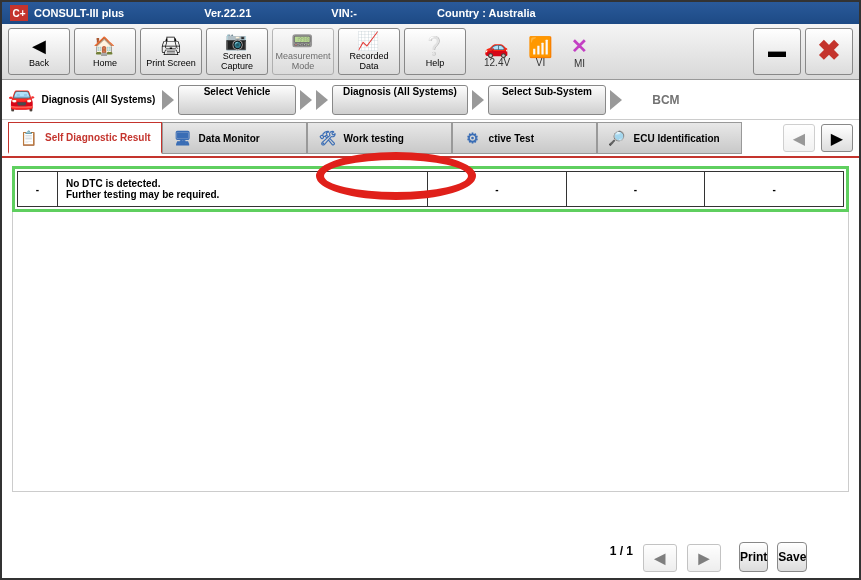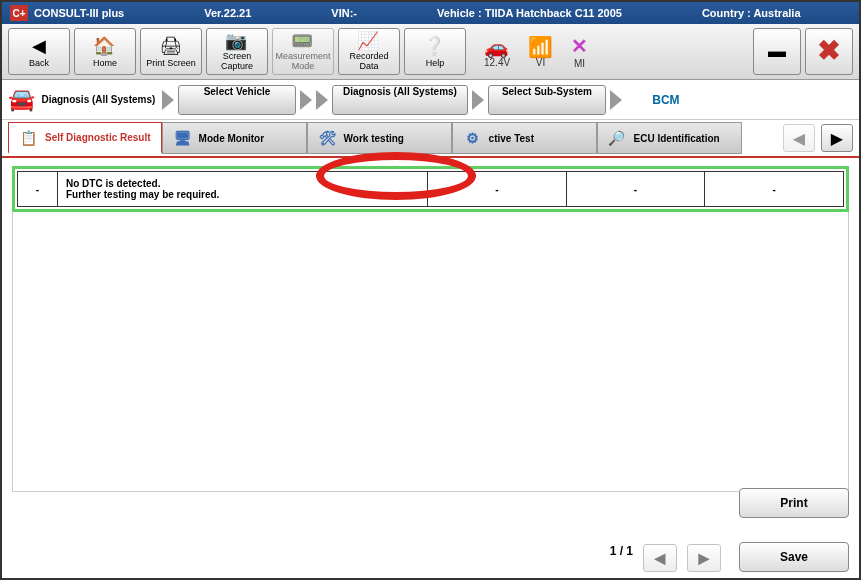--- a/index.html
+++ b/index.html
@@ -24,21 +24,21 @@
 .tb-btn.dev { width: 48px; }
 .tb-btn.close { width: 48px; }
 .tb-btn.close .x { color: #c4342d; font-size: 28px; font-weight: bold; }
 
 
 .crumbs { display: flex; align-items: center; height: 40px; padding: 4px 6px; gap: 4px; background: #fff; border-bottom: 1px solid #ccc; }
 .crumb-start { display: flex; align-items: center; gap: 6px; width: 150px; font-size: 10px; font-weight: bold; }
 .crumb-start .car-ico { font-size: 22px; color: #555; }
 .crumb-arrow { width: 0; height: 0; border-top: 10px solid transparent; border-bottom: 10px solid transparent; border-left: 12px solid #999; }
 .crumb { background: linear-gradient(#fdfdfd, #cfcfcf); border: 1px solid #888; border-radius: 3px; height: 30px; display: flex; align-items: flex-start; justify-content: center; font-size: 10px; font-weight: bold; padding: 0 10px; min-width: 118px; text-align: center; cursor: pointer; }
-.crumb-final { color: #0369a1; font-weight: bold; font-size: 12px; min-width: 80px; text-align: center; }
+.crumb-final { color: #737373; font-weight: bold; font-size: 12px; min-width: 80px; text-align: center; }
 
 
 .tabs-row { display: flex; align-items: center; height: 38px; padding: 3px 6px; gap: 0; background: #fff; border-bottom: 2px solid #c4342d; }
 .tab { background: linear-gradient(#e8e8e8, #c8c8c8); border: 1px solid #999; height: 32px; display: flex; align-items: center; gap: 6px; font-size: 10px; font-weight: bold; padding: 0 10px; position: relative; min-width: 145px; cursor: pointer; }
 .tab .ico { width: 20px; height: 20px; display: inline-flex; align-items: center; justify-content: center; font-size: 14px; color: #3a6db5; }
 .tab.active { background: #fff; color: #c4342d; border: 1px solid #c4342d; border-bottom: 2px solid #fff; z-index: 2; }
 .tabs-nav { margin-left: auto; display: flex; gap: 6px; }
 .tabs-nav .nav-btn { width: 32px; height: 28px; background: linear-gradient(#fff,#ddd); border: 1px solid #888; border-radius: 3px; display: flex; align-items: center; justify-content: center; font-size: 16px; cursor: pointer; }
 .tabs-nav .nav-btn.disabled { opacity: .4; }
 
@@ -52,33 +52,32 @@
 .result-table td { border: 1px solid #333; padding: 6px 8px; font-size: 10px; font-weight: bold; vertical-align: middle; }
 .result-table .c0 { width: 40px; text-align: center; }
 .result-table .c1 { width: 370px; }
 .result-table .c2, .result-table .c3, .result-table .c4 { text-align: center; }
 .empty-area { height: 280px; border: 1px solid #ccc; border-top: none; background: #fff; }
 
 
 .footer { position: absolute; bottom: 6px; left: 10px; right: 10px; display: flex; align-items: flex-end; justify-content: space-between; }
 .page-ctrl { display: flex; align-items: flex-start; gap: 10px; font-size: 12px; font-weight: bold; margin-left: auto; }
 .page-ctrl .btn { width: 34px; height: 28px; background: linear-gradient(#fff,#ddd); border: 1px solid #888; border-radius: 3px; display: flex; align-items: center; justify-content: center; font-size: 14px; opacity: .5; }
-.side-btns { display: flex; flex-direction: column; gap: 24px; width: 110px; }
+.side-btns { display: flex; flex-direction: row; gap: 9px; width: 110px; }
 .side-btns .btn { height: 30px; background: linear-gradient(#fff,#dcdcdc); border: 1px solid #888; border-radius: 4px; display: flex; align-items: center; justify-content: center; font-size: 12px; font-weight: bold; cursor: pointer; }
 .footer-left { flex: 1; display: flex; justify-content: flex-end; padding-right: 18px; align-items: center; height: 100%; }
 </style>
 </head>
 <body>
 
 <div class="title-bar">
   <span class="logo">C+</span>
   <span class="seg">CONSULT-III plus</span>
   <span class="seg">Ver.22.21</span>
   <span class="seg">VIN:-</span>
-  <span class="seg">Vehicle : TIIDA Hatchback C11 2005</span>
   <span>Country : Australia</span>
 </div>
 
 <div class="toolbar">
   <div class="tb-btn">
     <span class="ico">◀</span>
     <span>Back</span>
   </div>
   <div class="tb-btn">
     <span class="ico">🏠</span>
@@ -150,21 +149,21 @@
   <div class="crumb-final">BCM</div>
 </div>
 
 <div class="tabs-row">
   <div class="tab active">
     <span class="ico">📋</span>
     <span>Self Diagnostic Result</span>
   </div>
   <div class="tab">
     <span class="ico">🖥</span>
-    <span>Mode Monitor</span>
+    <span>Data Monitor</span>
   </div>
   <div class="tab">
     <span class="ico">🛠</span>
     <span>Work testing</span>
   </div>
   <div class="tab">
     <span class="ico">⚙</span>
     <span>ctive Test</span>
   </div>
   <div class="tab">

